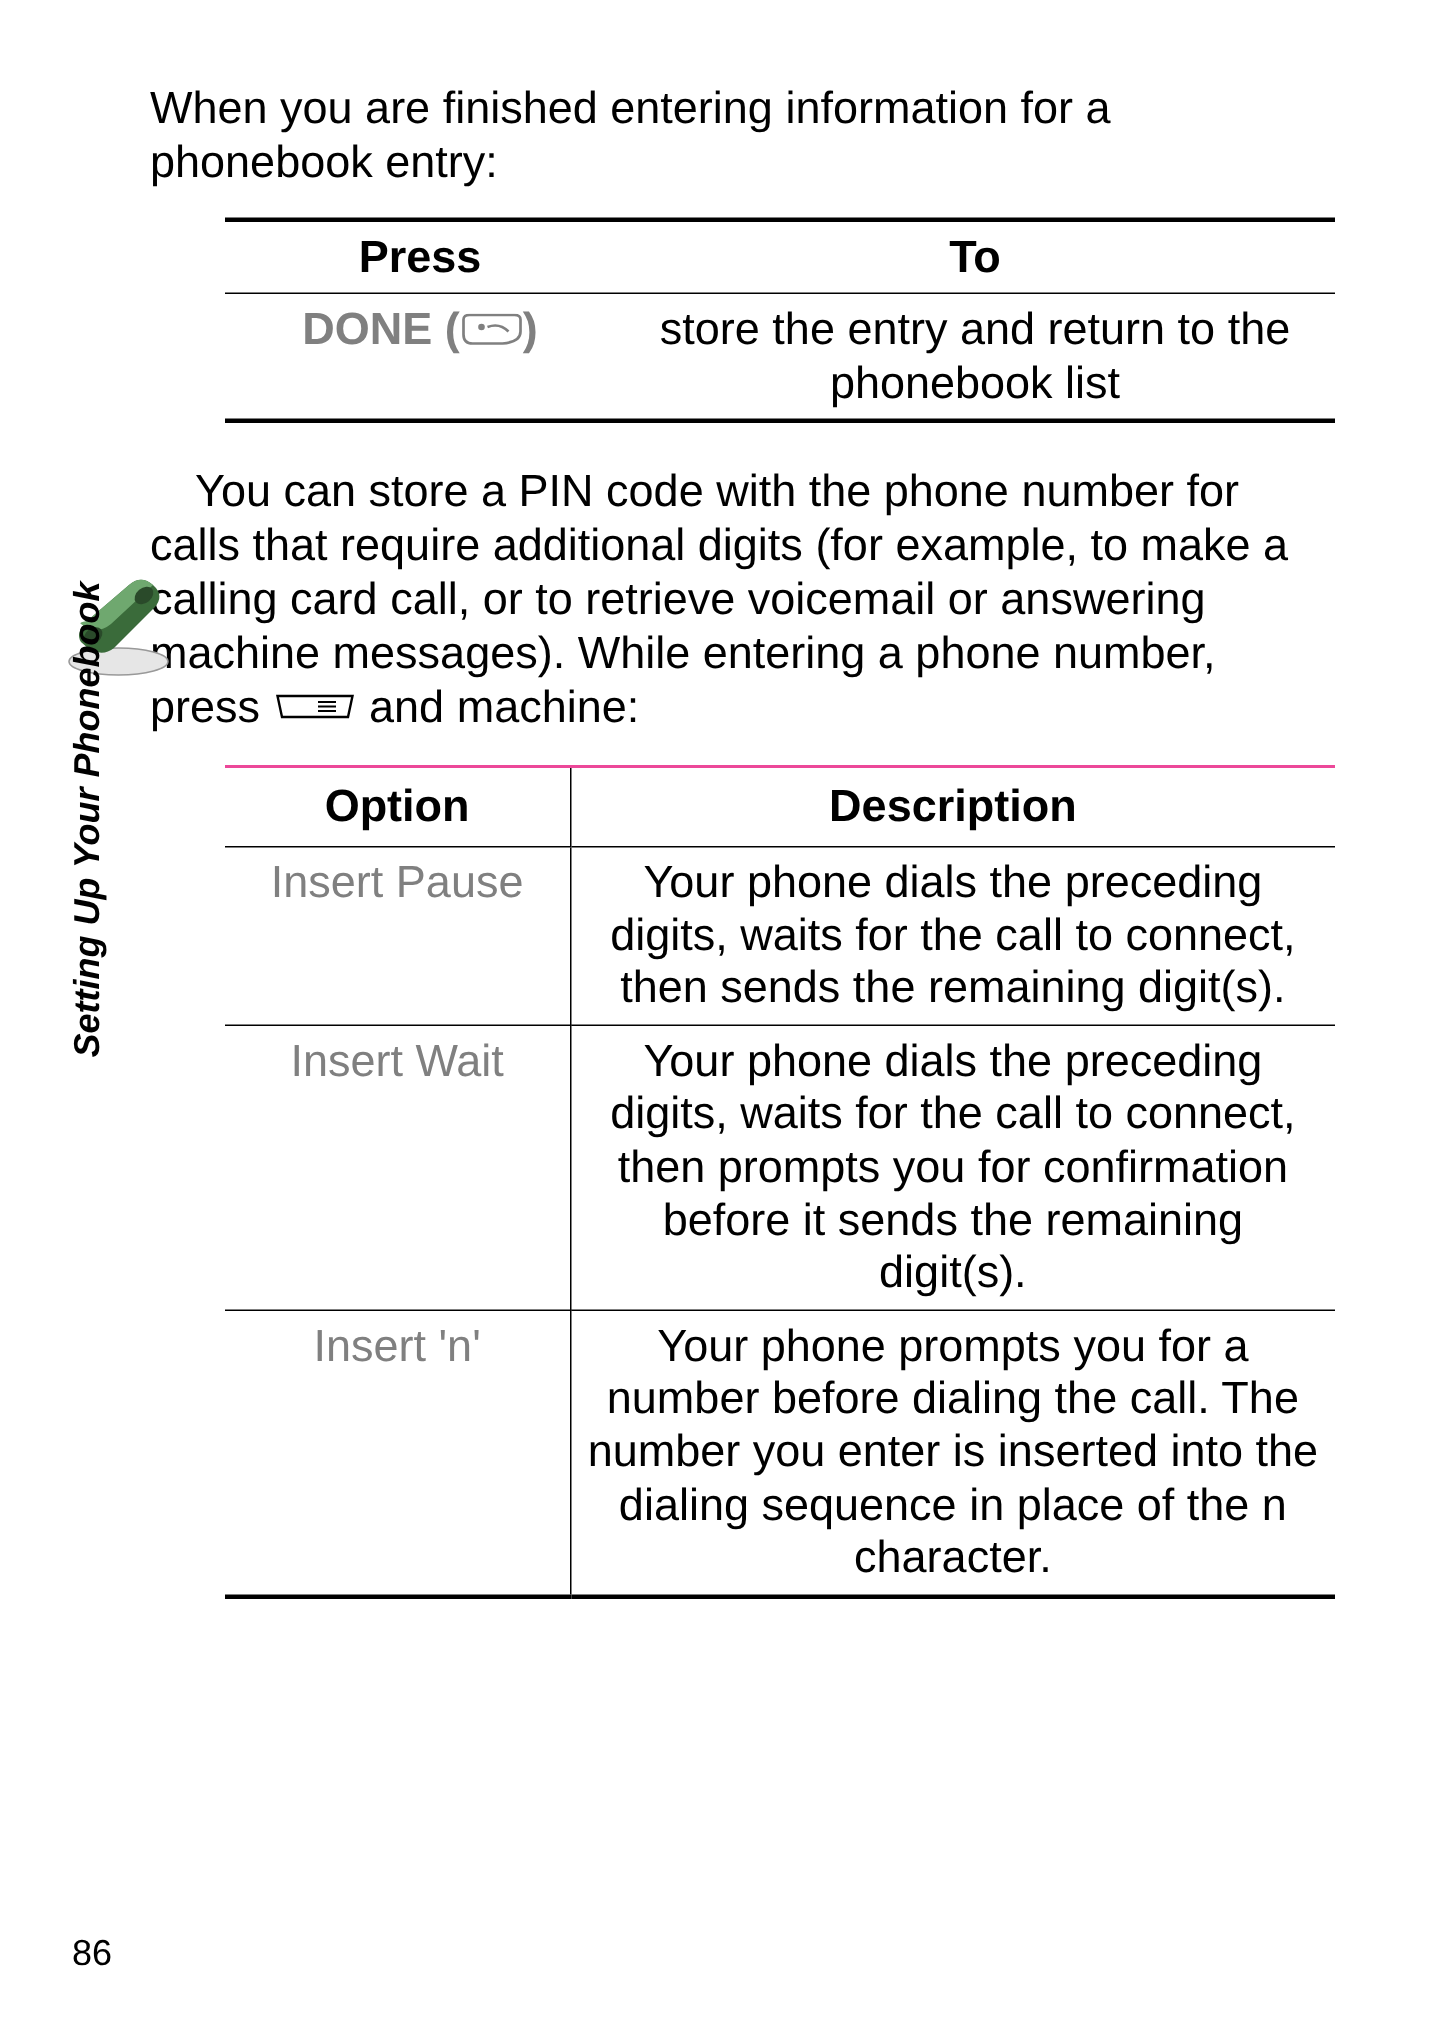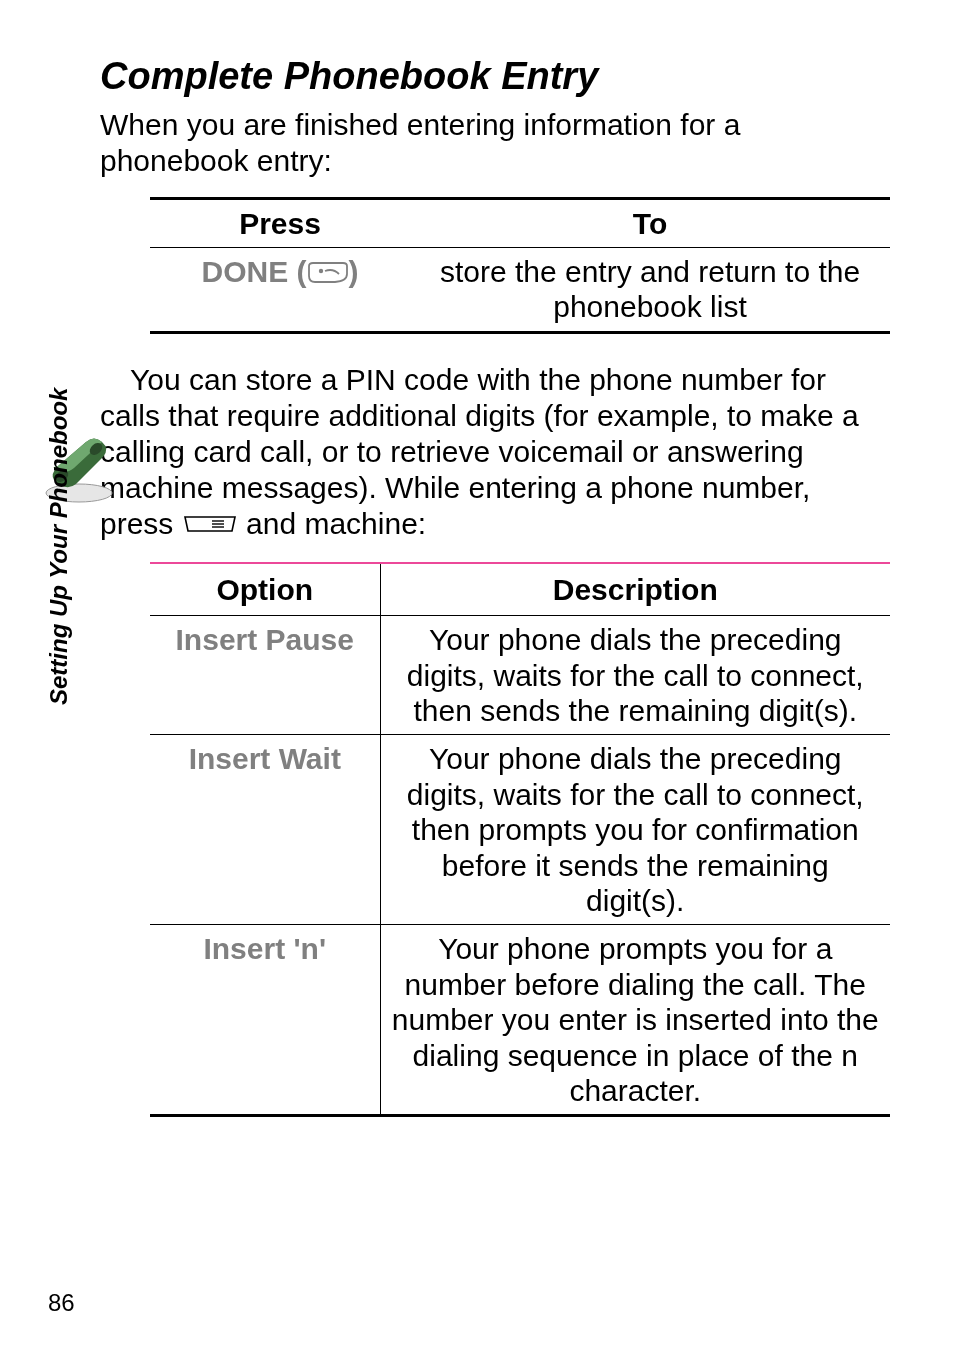--- a/index.html
+++ b/index.html
@@ -68,21 +68,21 @@
     display: inline-block;
     vertical-align: -2px;
   }
 
   table.t2 { width: 740px; }
   table.t2 thead tr { border-top: 2px solid #ec4899; border-bottom: 1.5px solid #000; }
   table.t2 thead th { font-weight: bold; padding: 8px 10px; }
   table.t2 thead th.col1 { border-right: 1.5px solid #000; width: 230px;}
   table.t2 tbody td { border-bottom: 1.5px solid #000; }
   table.t2 tbody tr:last-child td { border-bottom: 3px solid #000; }
-  table.t2 tbody td.col1 { border-right: 1.5px solid #000; width: 230px; font-weight: bold; color: #808080; }
+  table.t2 tbody td.col1 { border-right: 1.5px solid #000; width: 230px; font-weight: normal; color: #808080; }
   table.t2 tbody td.col2 { }
   .nchar { font-family: Arial, sans-serif; font-weight: normal; }
 
   .side-label {
     position: absolute;
     left: 45px;
     top: 705px;
     transform: rotate(-90deg);
     transform-origin: left top;
     font-size: 24px;
@@ -96,21 +96,20 @@
     bottom: 28px;
     font-size: 24px;
     font-weight: normal;
   }
 </style>
 </head>
 <body>
 
 <div class="page">
 
-  <h2 class="section">Complete Phonebook Entry</h2>
   <p class="body">When you are finished entering information for a phonebook entry:</p>
 
   <table class="t t1">
     <thead>
       <tr>
         <th>Press</th>
         <th>To</th>
       </tr>
     </thead>
     <tbody>

